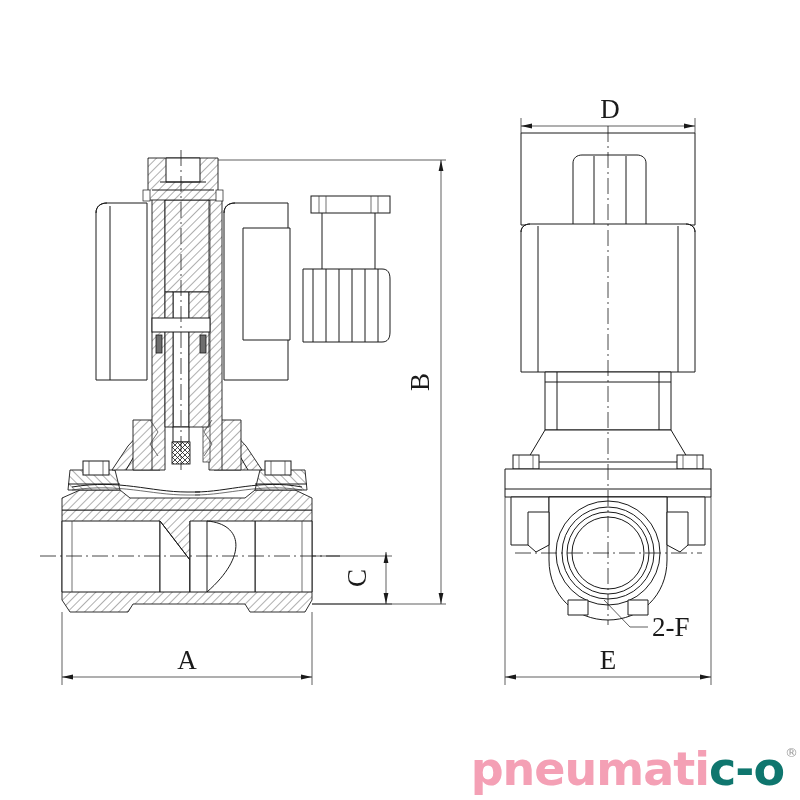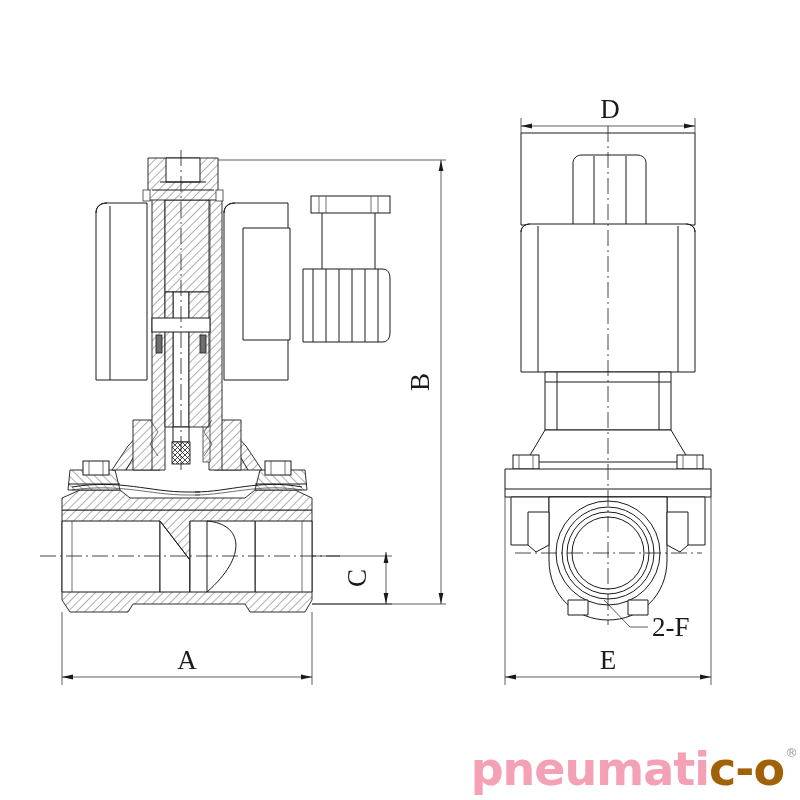--- a/index.html
+++ b/index.html
@@ -63,21 +63,21 @@
     line-height: 1;
     user-select: none;
   }
   #logo .word {
     font-family: "DejaVu Sans", sans-serif;
     font-weight: bold;
     font-size: 46px;
     letter-spacing: -1px;
   }
   #logo .pink { color: #f4a0b5; }
-  #logo .gray { color: #a16207; }
+  #logo .gray { color: #0f766e; }
   #logo .reg {
     font-family: "DejaVu Sans", sans-serif;
     font-size: 13px;
     color: #9a9a9a;
     margin-left: 1px;
     margin-bottom: 26px;
   }
 </style>
 </head>
 <body>

